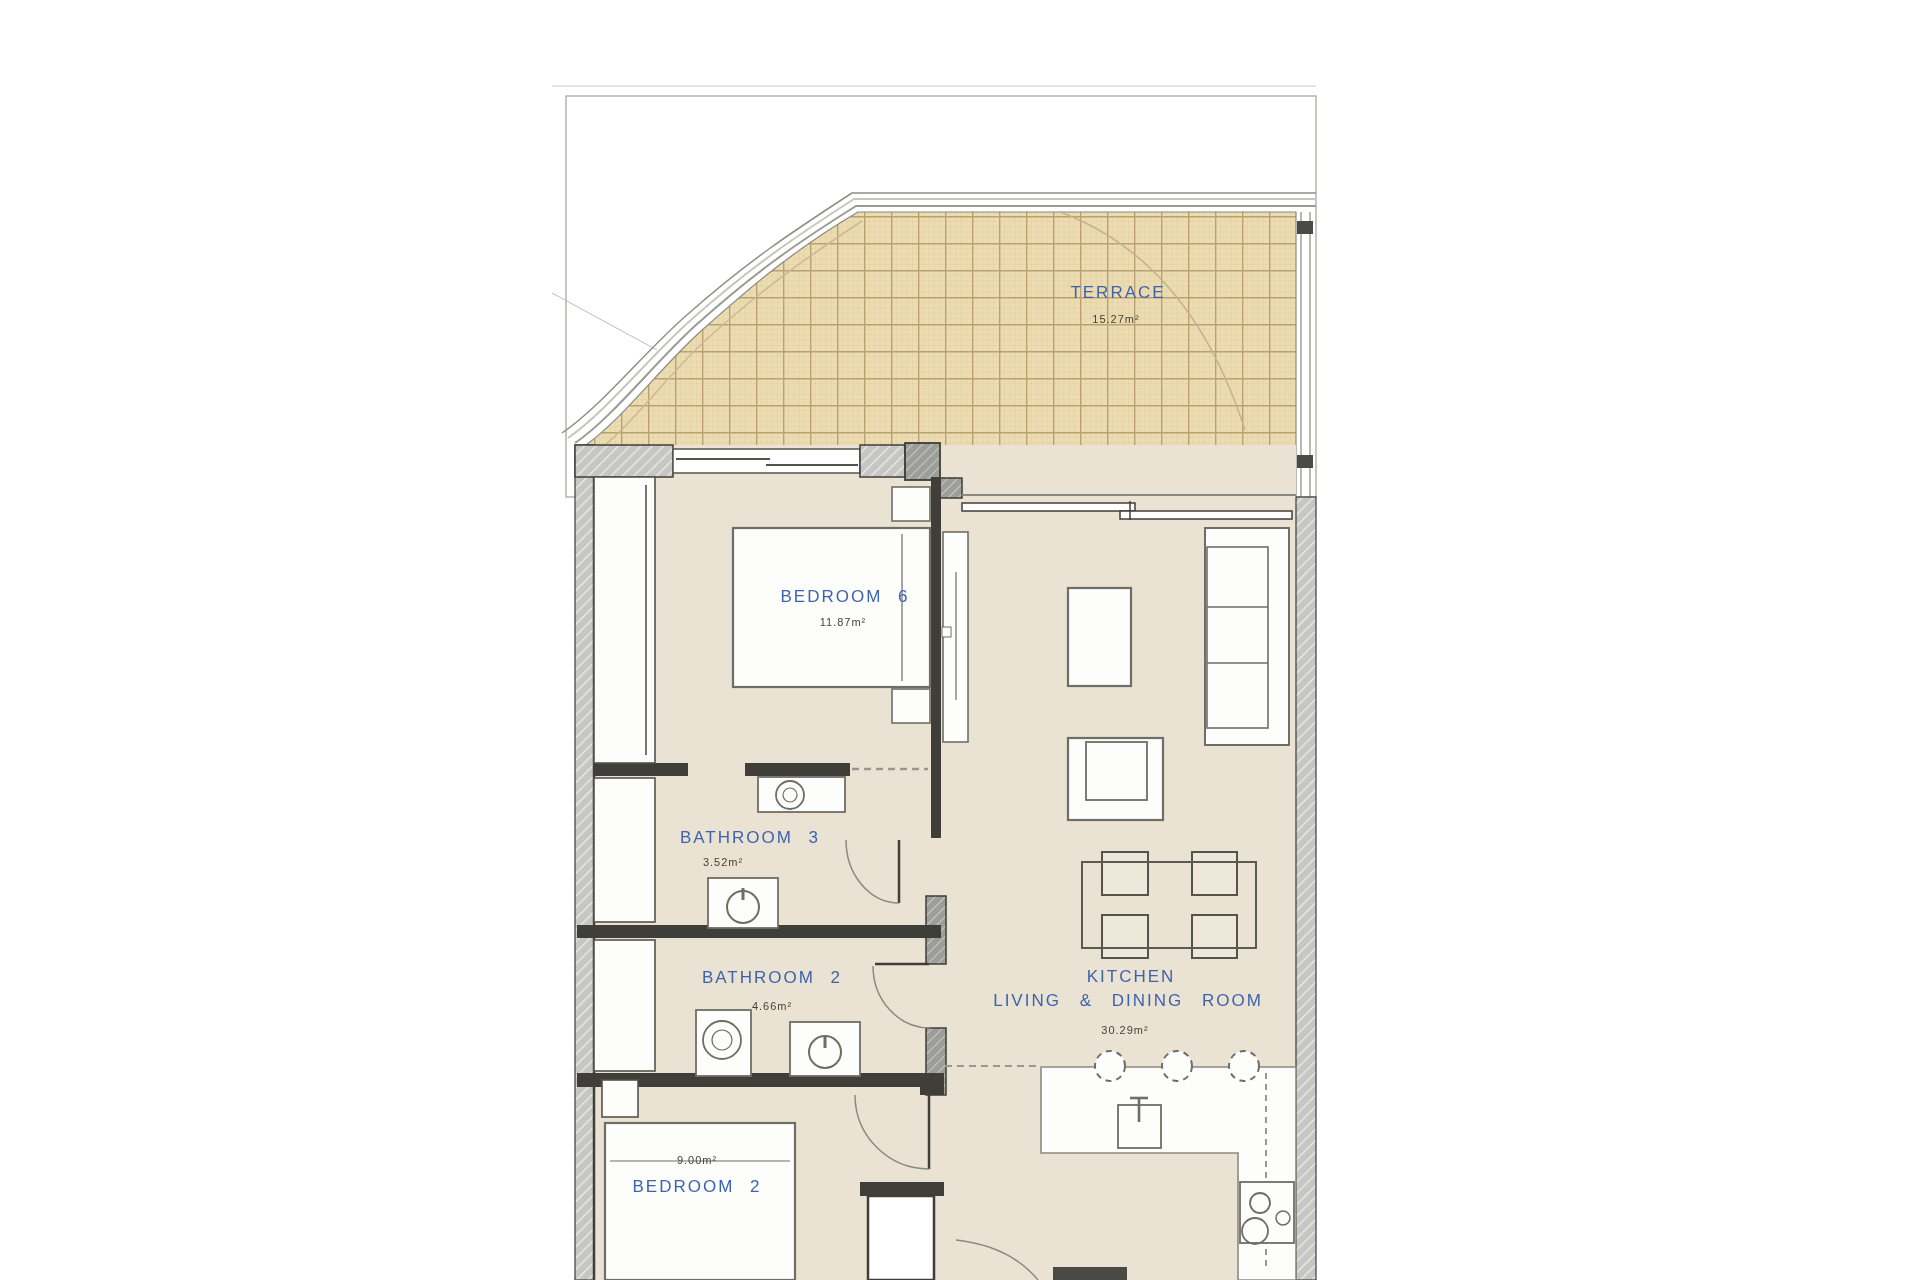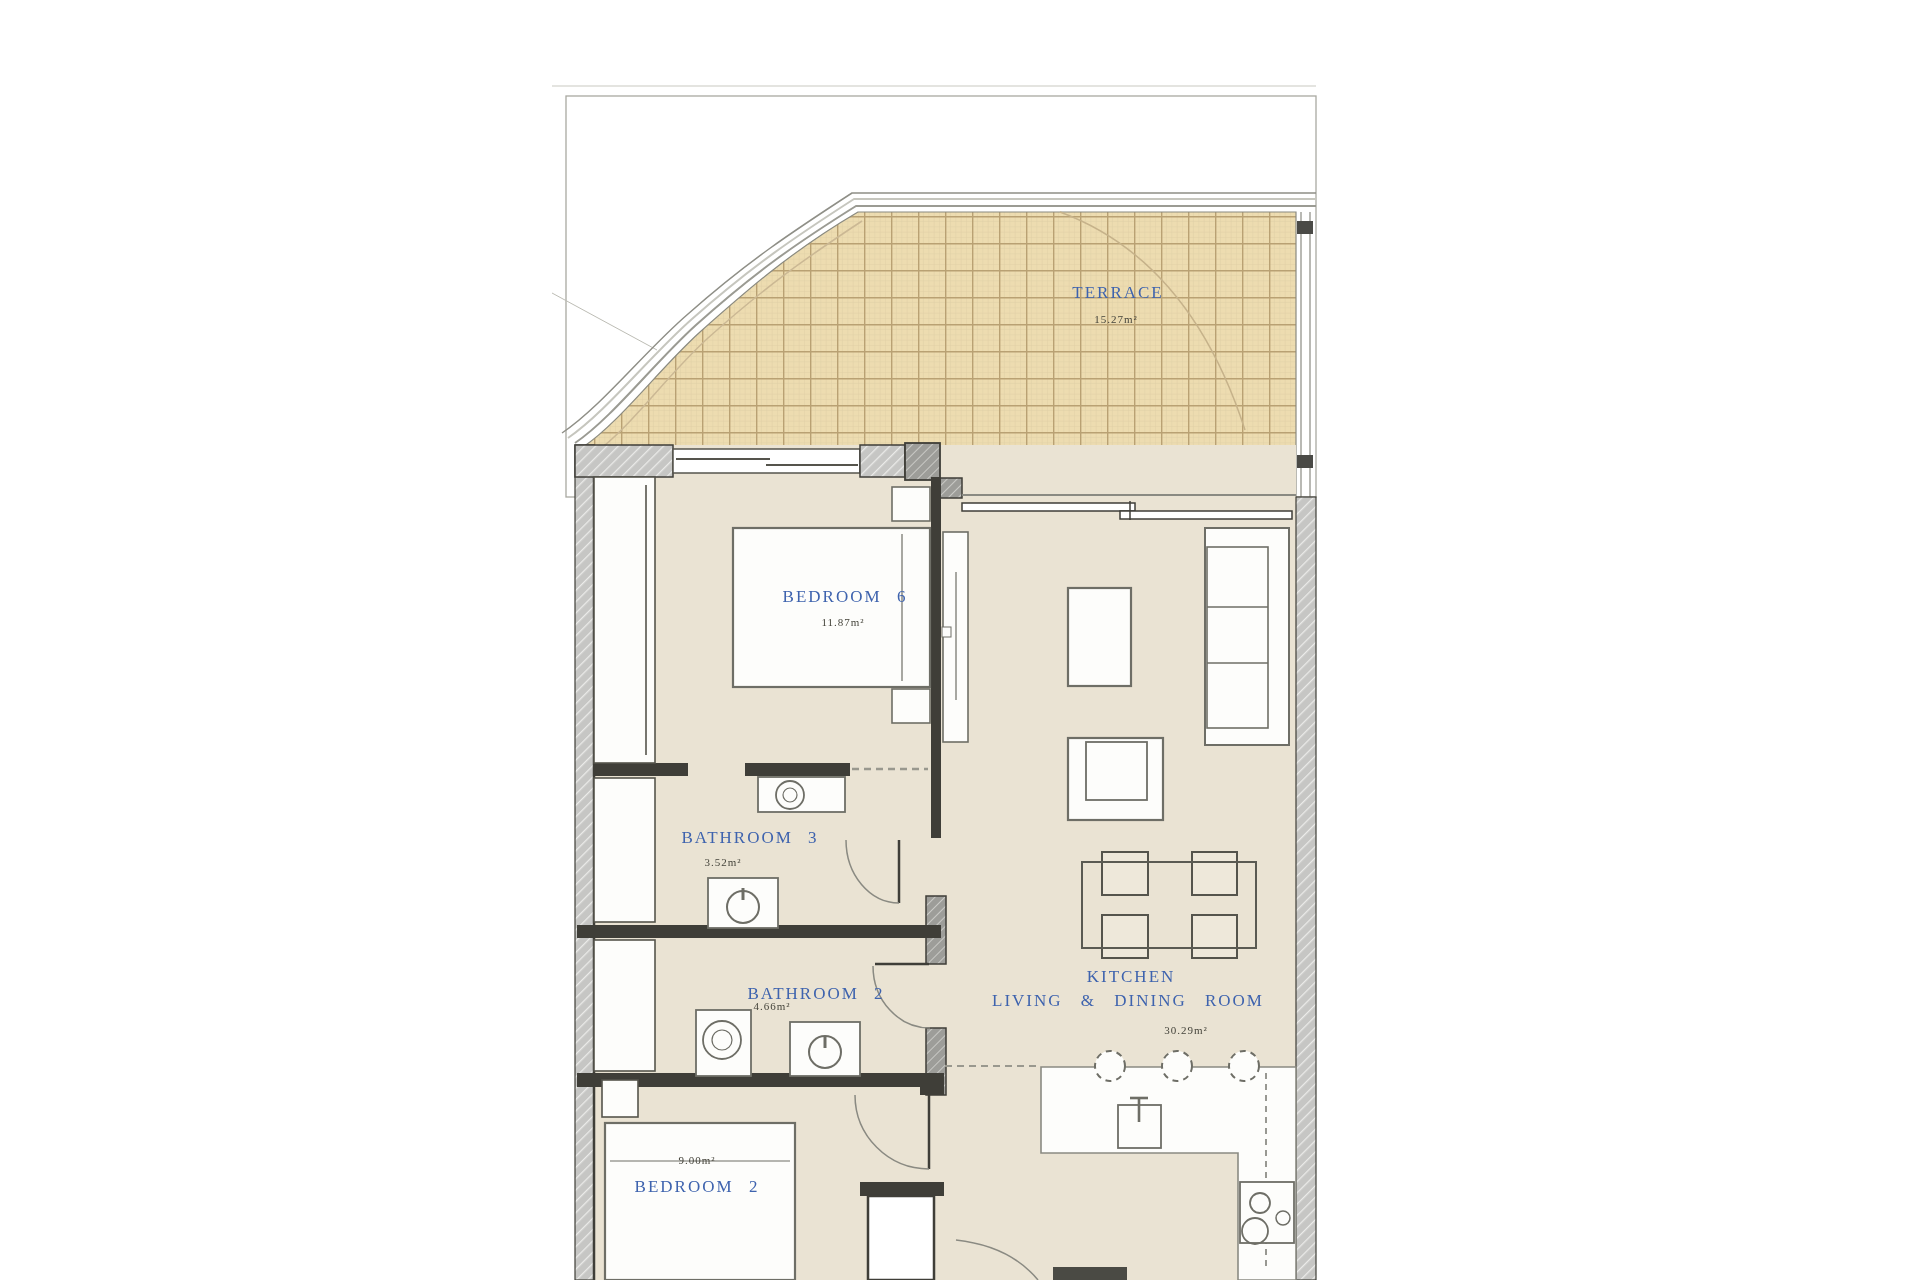--- a/index.html
+++ b/index.html
@@ -1,21 +1,21 @@
 <!DOCTYPE html>
 <html style="--label-blue: #3e63ae; --area-text: #45443b; --terrace-fill: #eddcb0; --terrace-grid: #b9a173; --floor: #eae3d3; --wall-fill: #c6c6c4; --wall-dark: #3f3e38; --line: #6e6e66;"><head>
 <meta charset="utf-8">
 <style>
   :root{
     --label-blue:#3e63ae; --area-text:#45443b; --terrace-fill:#eddcb0; --terrace-grid:#b9a173;
     --floor:#eae3d3; --wall-fill:#c6c6c4; --wall-dark:#3f3e38; --line:#6e6e66; --thin:#a9a9a1;
   }
   html,body{margin:0;padding:0;background:#ffffff;}
   #canvas{position:relative;width:1843px;height:1280px;background:#fff;overflow:hidden;
-          font-family:Liberation Serif, serif;}
+          font-family:Liberation Sans, sans-serif;}
   #plan-svg{position:absolute;left:0;top:0;}
   .room-label{position:absolute;transform:translate(-50%,-50%);white-space:nowrap;
               text-align:center;pointer-events:none;}
   .room-name{color:var(--label-blue);font-size:17px;letter-spacing:2px;word-spacing:9px;}
   .room-area{color:var(--area-text);font-size:11px;letter-spacing:1px;}
   .wide-words{word-spacing:12px;text-align:center;}
 </style>
 </head>
 <body>
 
@@ -196,23 +196,23 @@
 
 <div class="room-label room-name" style="left:1118px;top:293px;">TERRACE</div>
 <div class="room-label room-area" style="left:1116px;top:319px;">15.27m²</div>
 
 <div class="room-label room-name" style="left:845px;top:597px;">BEDROOM 6</div>
 <div class="room-label room-area" style="left:843px;top:622px;">11.87m²</div>
 
 <div class="room-label room-name" style="left:750px;top:838px;">BATHROOM 3</div>
 <div class="room-label room-area" style="left:723px;top:862px;">3.52m²</div>
 
-<div class="room-label room-name" style="left:816px;top:978px;margin-top:16px;">BATHROOM 2</div>
+<div class="room-label room-name" style="left:772px;top:978px;">BATHROOM 2</div>
 <div class="room-label room-area" style="left:772px;top:1006px;">4.66m²</div>
 
 <div class="room-label room-name" style="left:697px;top:1187px;">BEDROOM 2</div>
 <div class="room-label room-area" style="left:697px;top:1160px;">9.00m²</div>
 
 <div class="room-label room-name" style="left:1131px;top:977px;">KITCHEN</div>
 <div class="room-label room-name wide-words" style="left:1128px;top:1001px;">LIVING &amp; DINING ROOM</div>
-<div class="room-label room-area" style="left:1186px;top:1030px;">30.29m²</div>
+<div class="room-label room-area" style="left:1125px;top:1030px;">30.29m²</div>
 
 </div>
 
 </body></html>

